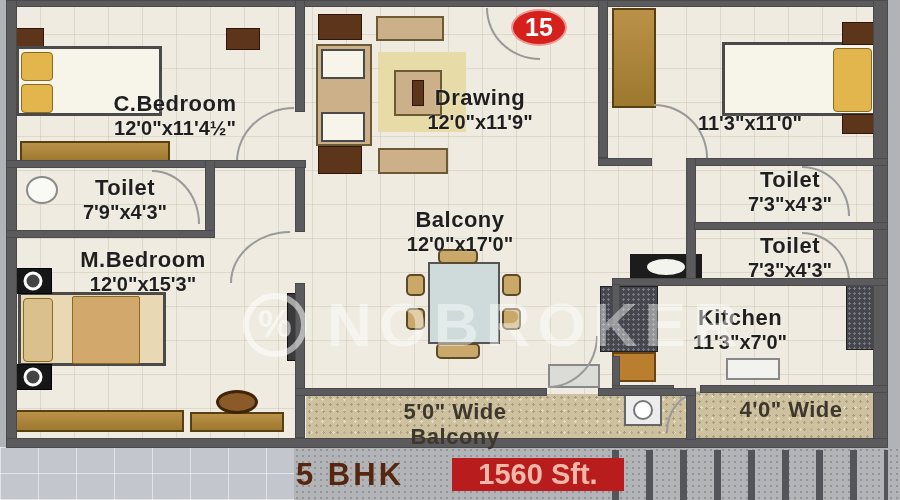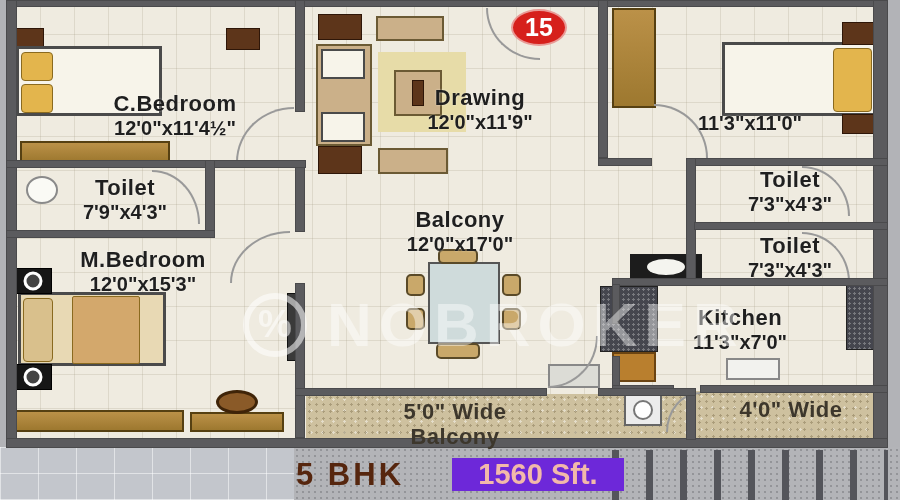--- a/index.html
+++ b/index.html
@@ -57,21 +57,21 @@
   .badge{position:absolute;left:511px;top:9px;width:56px;height:37px;background:#d6201c;border-radius:50%;
         color:#fff;font-weight:bold;font-size:25px;display:flex;align-items:center;justify-content:center;
         z-index:40;border:2px solid #e99a96;box-sizing:border-box;}
   .wm{position:absolute;left:243px;top:289px;display:flex;align-items:center;gap:20px;z-index:50;pointer-events:none;}
   .wm-circle{width:64px;height:64px;border:6px solid rgba(255,255,255,.55);border-radius:50%;display:flex;
         align-items:center;justify-content:center;font-size:38px;font-weight:bold;color:rgba(255,255,255,.55);
         box-sizing:border-box;}
   .wm-text{font-size:62px;font-weight:bold;color:rgba(255,255,255,.44);letter-spacing:7px;white-space:nowrap;}
   .footer-bhk{position:absolute;left:296px;top:457px;z-index:30;font-size:31px;font-weight:bold;
         color:#56260e;letter-spacing:3px;}
-  .footer-area{position:absolute;left:452px;top:458px;width:172px;height:33px;background:#6d28d9;z-index:30;
+  .footer-area{position:absolute;left:452px;top:458px;width:172px;height:33px;background:#b91c1c;z-index:30;
         display:flex;align-items:center;justify-content:center;font-size:29px;font-weight:bold;color:#f2b9aa;}
 </style>
 </head>
 <body>
 
 <div class="plan">
 
   <div class="floor"></div>
   <div class="grid"></div>
   <div class="concrete" style="left:0;top:447px;width:900px;height:53px;"></div>

